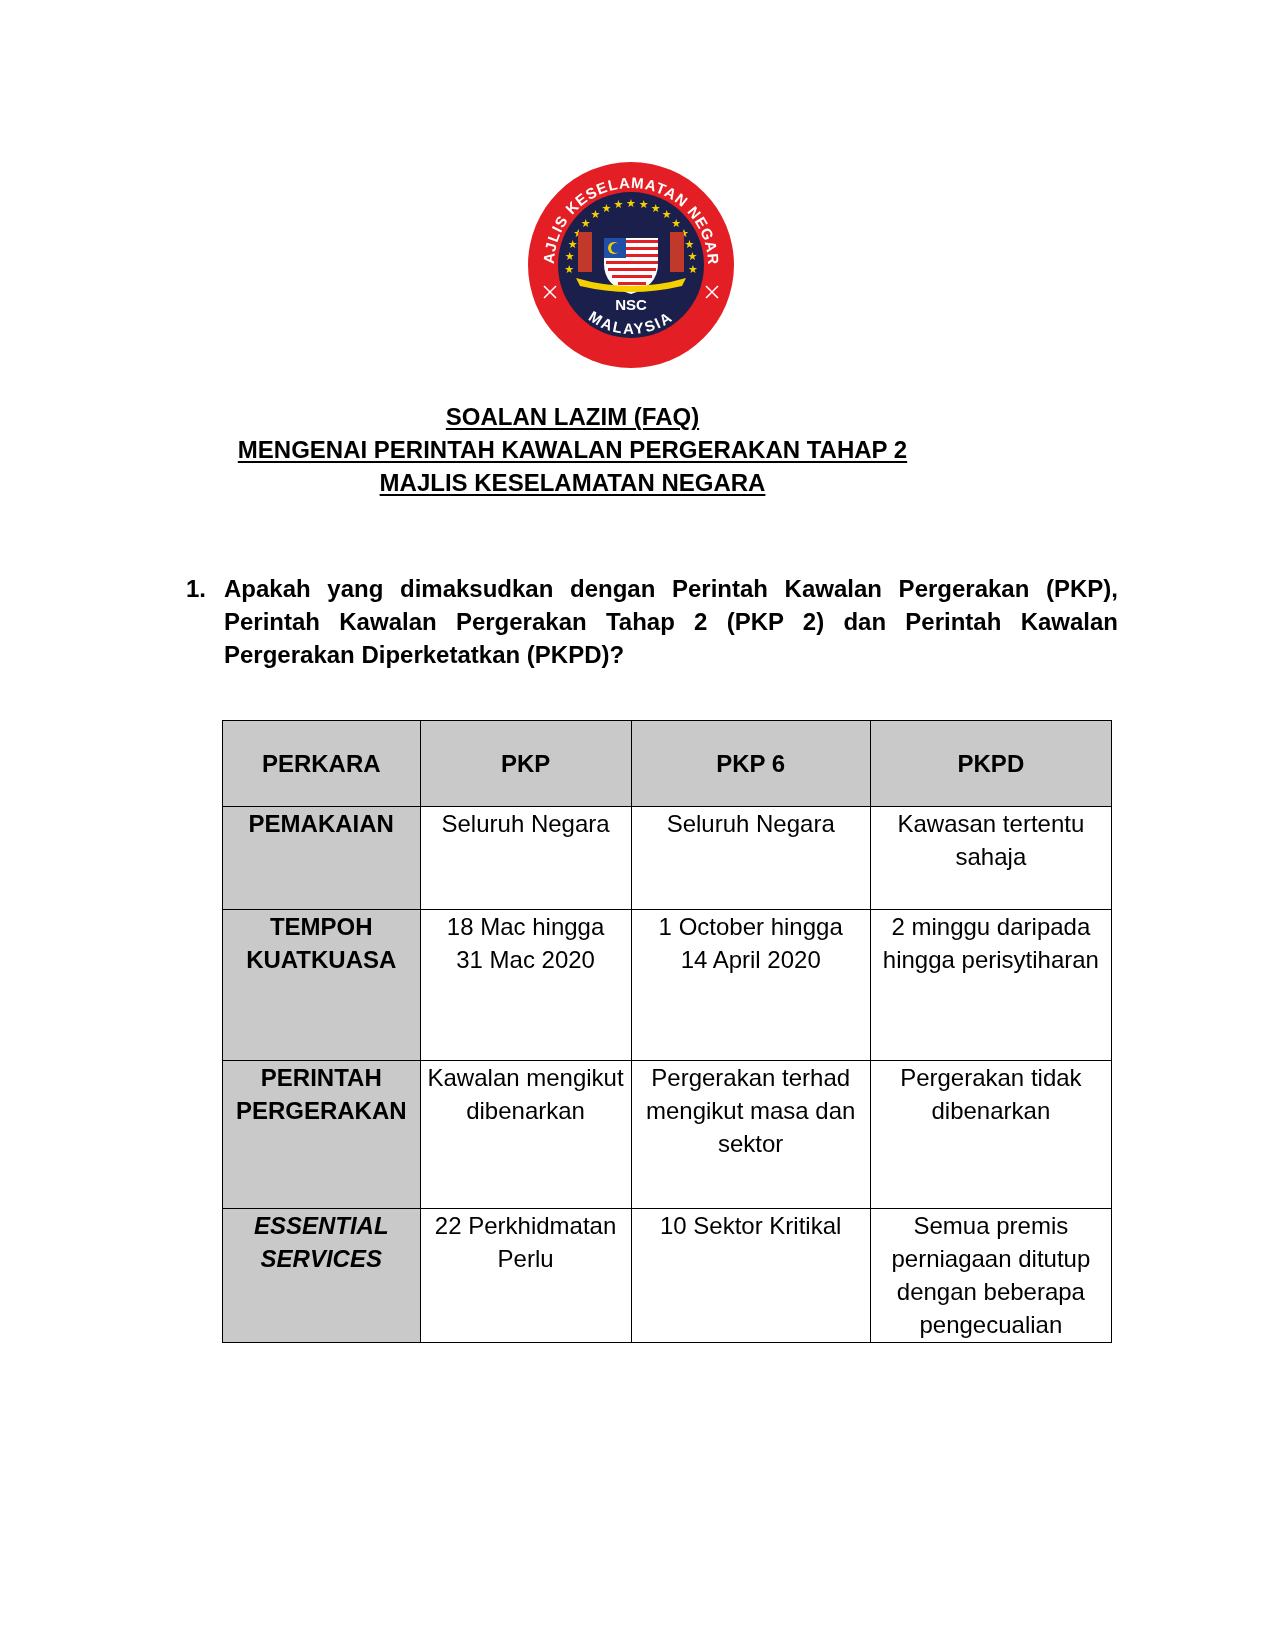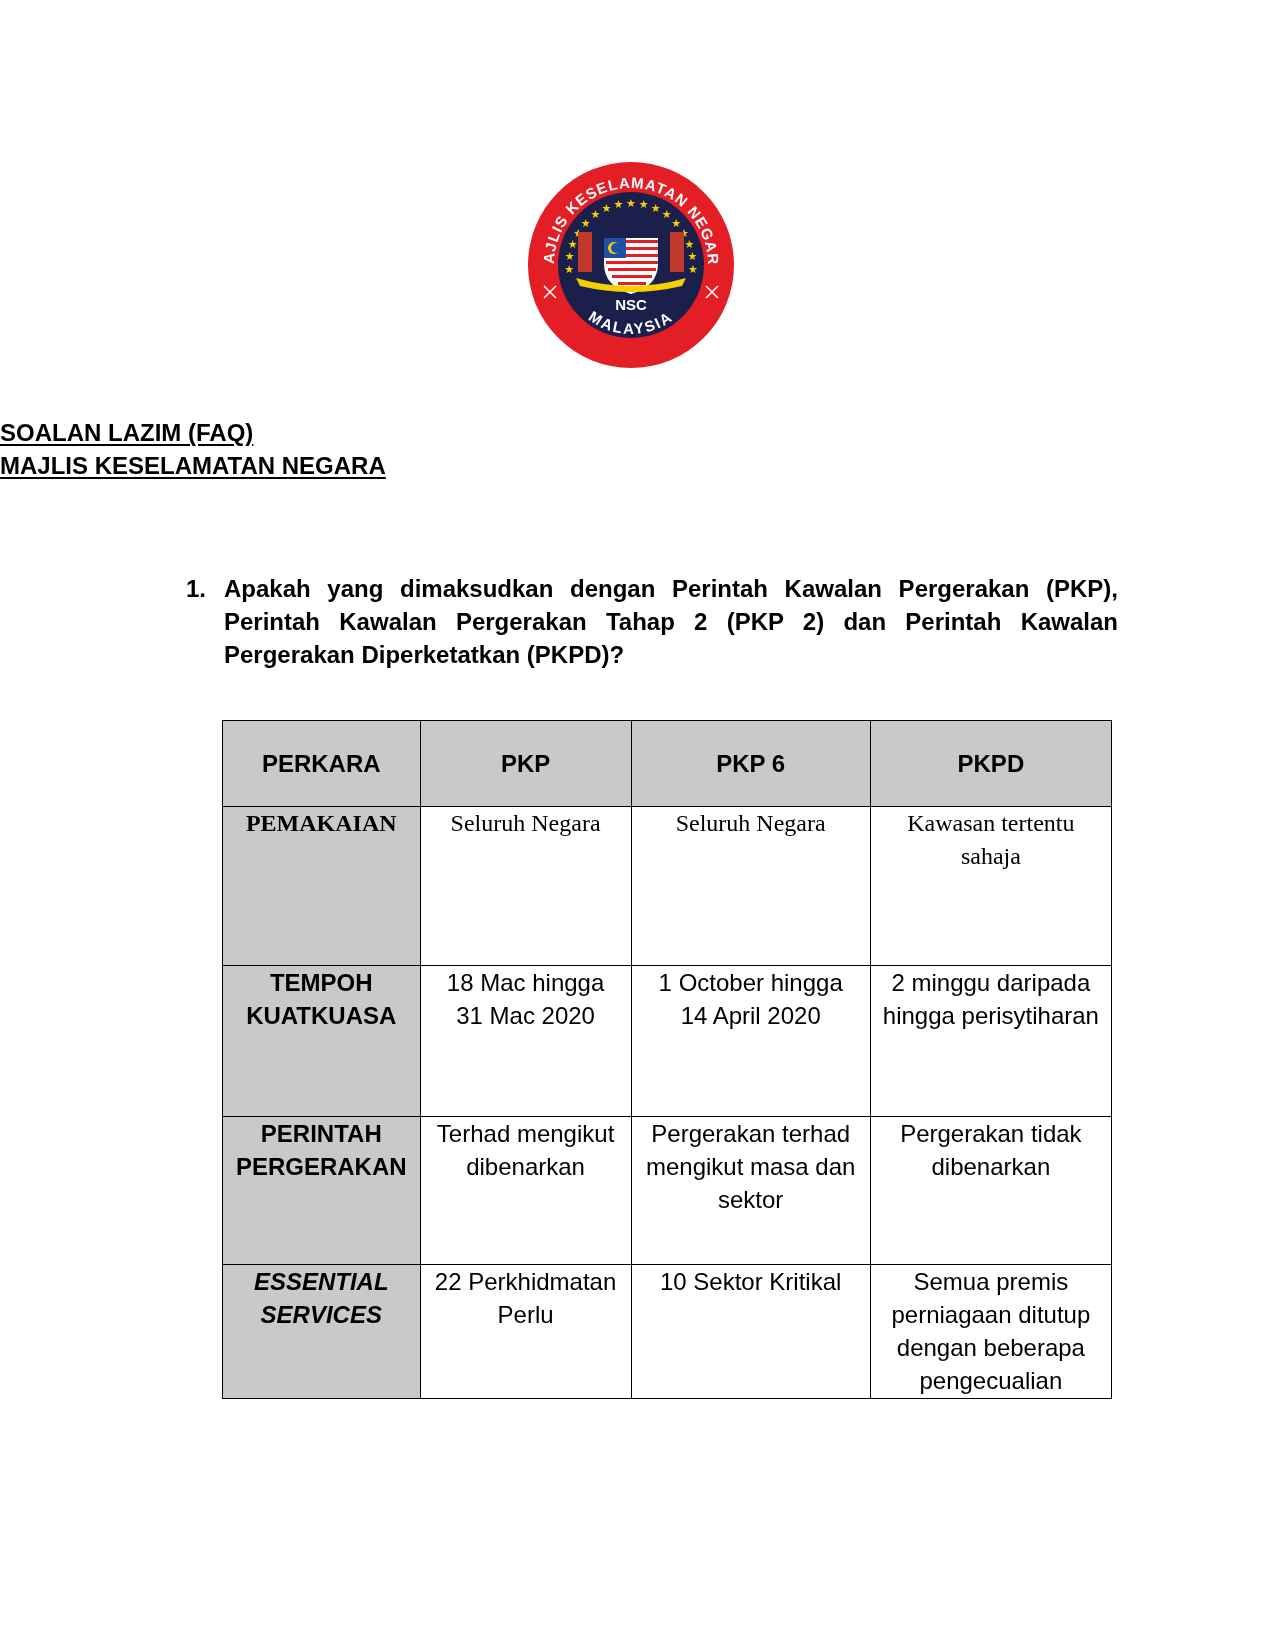--- a/index.html
+++ b/index.html
@@ -1,34 +1,34 @@
 <!DOCTYPE html>
 <html><head>
 <meta charset="utf-8">
 <style>
   html, body { margin: 0; padding: 0; background: #ffffff; }
   body { width: 1275px; height: 1650px; position: relative; overflow: hidden;
          font-family: "Liberation Sans", sans-serif; color: #000; }
   .logo { position: absolute; left: 526px; top: 160px; width: 210px; height: 210px; }
-  .titles { position: absolute; left: 0; top: 416px; width: 1145px; }
+  .titles { position: absolute; left: 0; top: 400px; width: 1145px; text-align: center; }
   .titles div { font-weight: bold; font-size: 24px; line-height: 33px; }
   .titles span { text-decoration: underline; text-underline-offset: 3px; text-decoration-thickness: 2px; }
   .question { position: absolute; left: 186px; top: 572px; width: 932px; font-weight: bold;
               font-size: 24px; line-height: 33px; display: flex; }
   .question .num { width: 38px; flex: none; }
   .question .txt { text-align: justify; flex: 1; }
   table.cmp { position: absolute; left: 222px; top: 720px; border-collapse: collapse;
               width: 890px; font-size: 24px; }
   table.cmp td { border: 1.5px solid #000; text-align: center; vertical-align: top;
                  line-height: 33px; padding: 0 6px; }
   table.cmp td.hdr { background: #c9c9c9; font-weight: bold; vertical-align: middle; }
   table.cmp td.rowh { background: #c9c9c9; font-weight: bold; }
   table.cmp td.it { font-style: italic; }
   .r0 td { height: 85px; }
-  .r1 td { height: 159px; padding-top: 32px; box-sizing: border-box; font-family: Liberation Serif, serif; }
+  .r1 td { height: 103px; padding-top: 32px; box-sizing: border-box; }
   .r2 td { height: 151px; padding-top: 32px; box-sizing: border-box; }
   .r3 td { height: 148px; padding-top: 32px; box-sizing: border-box; }
   .r4 td { height: 134px; padding-top: 32px; box-sizing: border-box; }
 </style>
 </head>
 <body>
 
 <div class="logo">
   <svg width="210" height="210" viewBox="0 0 210 210">
     <defs>
@@ -85,20 +85,21 @@
       <line x1="18" y1="126" x2="30" y2="138"></line>
         <line x1="30" y1="126" x2="18" y2="138"></line>
       <line x1="180" y1="126" x2="192" y2="138"></line>
         <line x1="192" y1="126" x2="180" y2="138"></line>
     </g>
   </svg>
 </div>
 
 <div class="titles">
   <div><span>SOALAN LAZIM (FAQ)</span></div>
+  <div><span>MENGENAI PERINTAH KAWALAN PERGERAKAN TAHAP 2</span></div>
   <div><span>MAJLIS KESELAMATAN NEGARA</span></div>
 </div>
 
 <div class="question">
   <div class="num">1.</div>
   <div class="txt">Apakah yang dimaksudkan dengan Perintah Kawalan Pergerakan (PKP), Perintah Kawalan Pergerakan Tahap 2 (PKP 2) dan Perintah Kawalan Pergerakan Diperketatkan (PKPD)?</div>
 </div>
 
 <table class="cmp">
   <colgroup>
@@ -146,21 +147,21 @@
           <div>2 minggu daripada</div>
           <div>hingga perisytiharan</div>
         </td>
       </tr>
   <tr class="r3">
         <td class="rowh">
           <div>PERINTAH</div>
           <div>PERGERAKAN</div>
         </td>
         <td>
-          <div>Terhad mengikut</div>
+          <div>Kawalan mengikut</div>
           <div>dibenarkan</div>
         </td>
         <td>
           <div>Pergerakan terhad</div>
           <div>mengikut masa dan</div>
           <div>sektor</div>
         </td>
         <td>
           <div>Pergerakan tidak</div>
           <div>dibenarkan</div>

